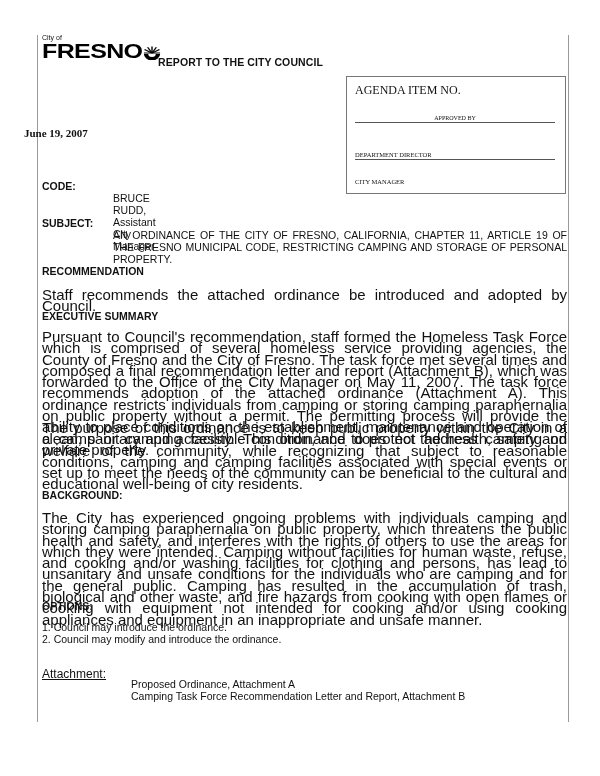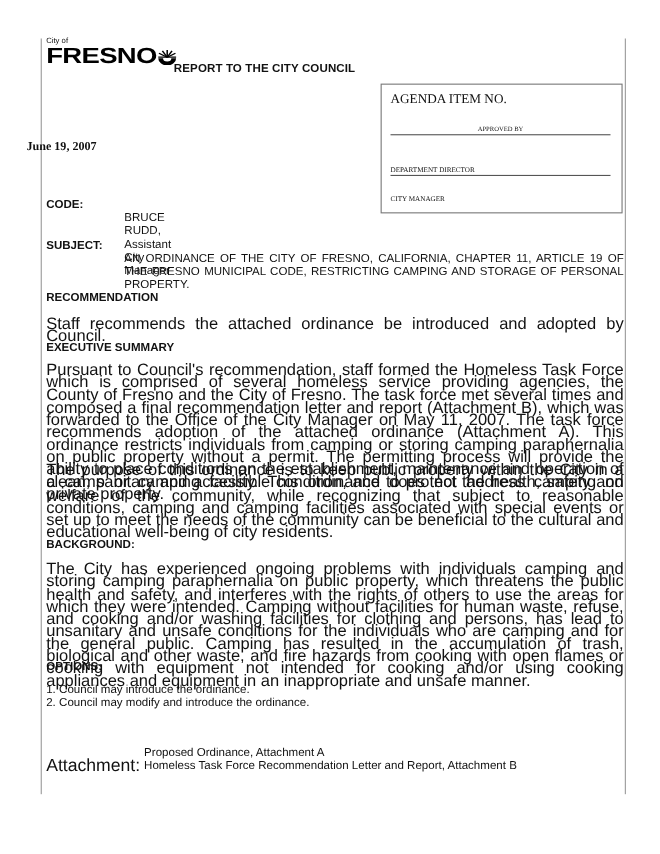--- a/index.html
+++ b/index.html
@@ -25,21 +25,21 @@
   .row { position:absolute; left:42px; font-size:10.5px; line-height:12px; }
   .row .lab { position:absolute; left:0; top:0; font-weight:bold; }
   .row .val { position:absolute; left:71px; top:12px; }
   .subject .val { width:454px; text-align:justify; text-align-last:left; }
 
   .h { position:absolute; left:42px; font-weight:bold; font-size:10.5px; }
   .p { position:absolute; left:42px; width:525px; font-size:15px; line-height:11.3px; text-align:justify; }
 
   .opts { position:absolute; left:42px; top:622px; font-size:10.5px; line-height:11.7px; }
   .opts div { white-space:nowrap; }
-  .att-label { position:absolute; left:42px; top:688px; font-size:16px; }
+  .att-label { position:absolute; left:42px; top:667px; font-size:12px;text-decoration:underline; }
   .att-list { position:absolute; left:131px; top:679px; font-size:10.5px; line-height:11.5px; }
 </style>
 </head>
 <body>
 
 <div class="rule-left"></div>
 <div class="rule-right"></div>
 
 <div class="logo">
   <div class="cityof">City of</div>
@@ -94,14 +94,14 @@
 
 <div class="h" style="top:600px;">OPTIONS:</div>
 <div class="opts">
   <div>1.  Council may introduce the ordinance.</div>
   <div>2.  Council may modify and introduce the ordinance.</div>
 </div>
 
 <div class="att-label">Attachment:</div>
 <div class="att-list">
   <div>Proposed Ordinance, Attachment A</div>
-  <div>Homeless Task Force Recommendation Letter and Report, Attachment B</div>
+  <div>Camping Task Force Recommendation Letter and Report, Attachment B</div>
 </div>
 
 </body></html>

